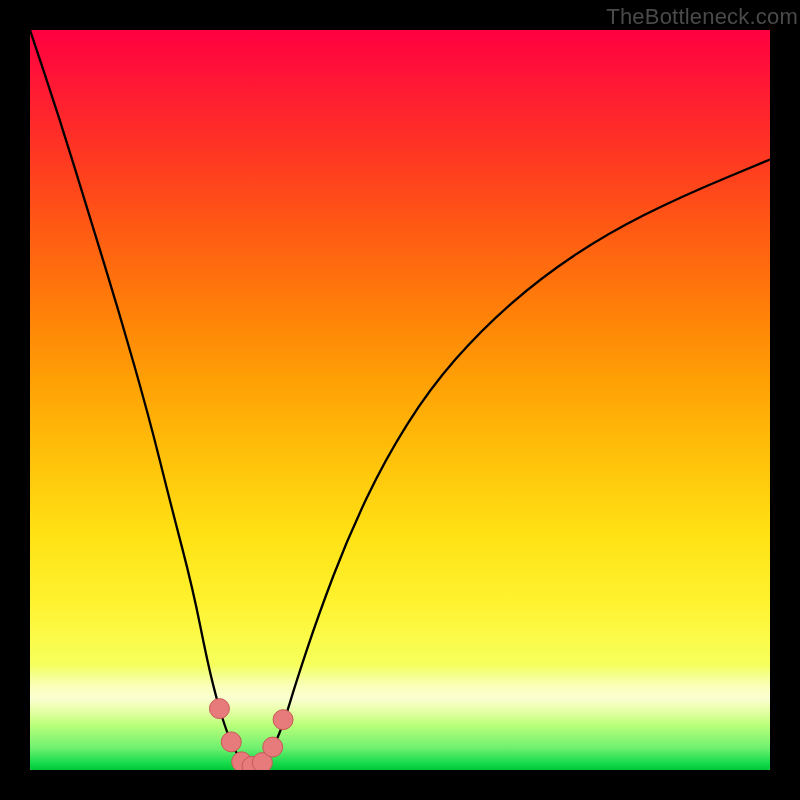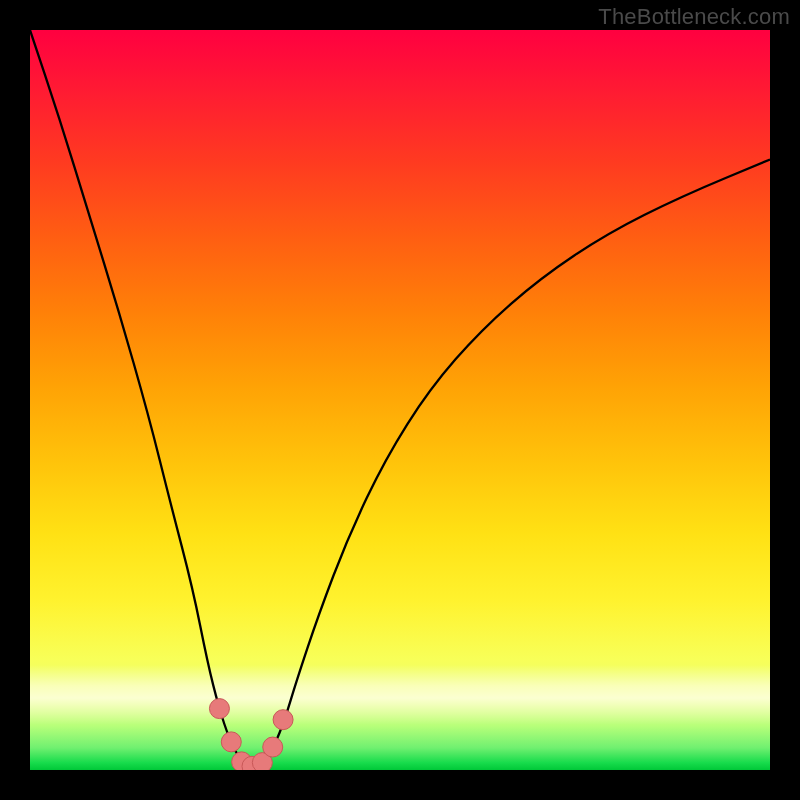--- a/index.html
+++ b/index.html
@@ -61,21 +61,21 @@
   .svg-layer {
     position: absolute;
     left: 0;
     top: 0;
     width: 740px;
     height: 740px;
   }
   .watermark {
     position: absolute;
     top: 4px;
-    right: 10px;
+    right: 2px;
     color: #4a4a4a;
     font-size: 22px;
     letter-spacing: 0.2px;
   }
 </style>
 </head>
 <body>
 
 <div class="frame">
   <div class="plot-area">

